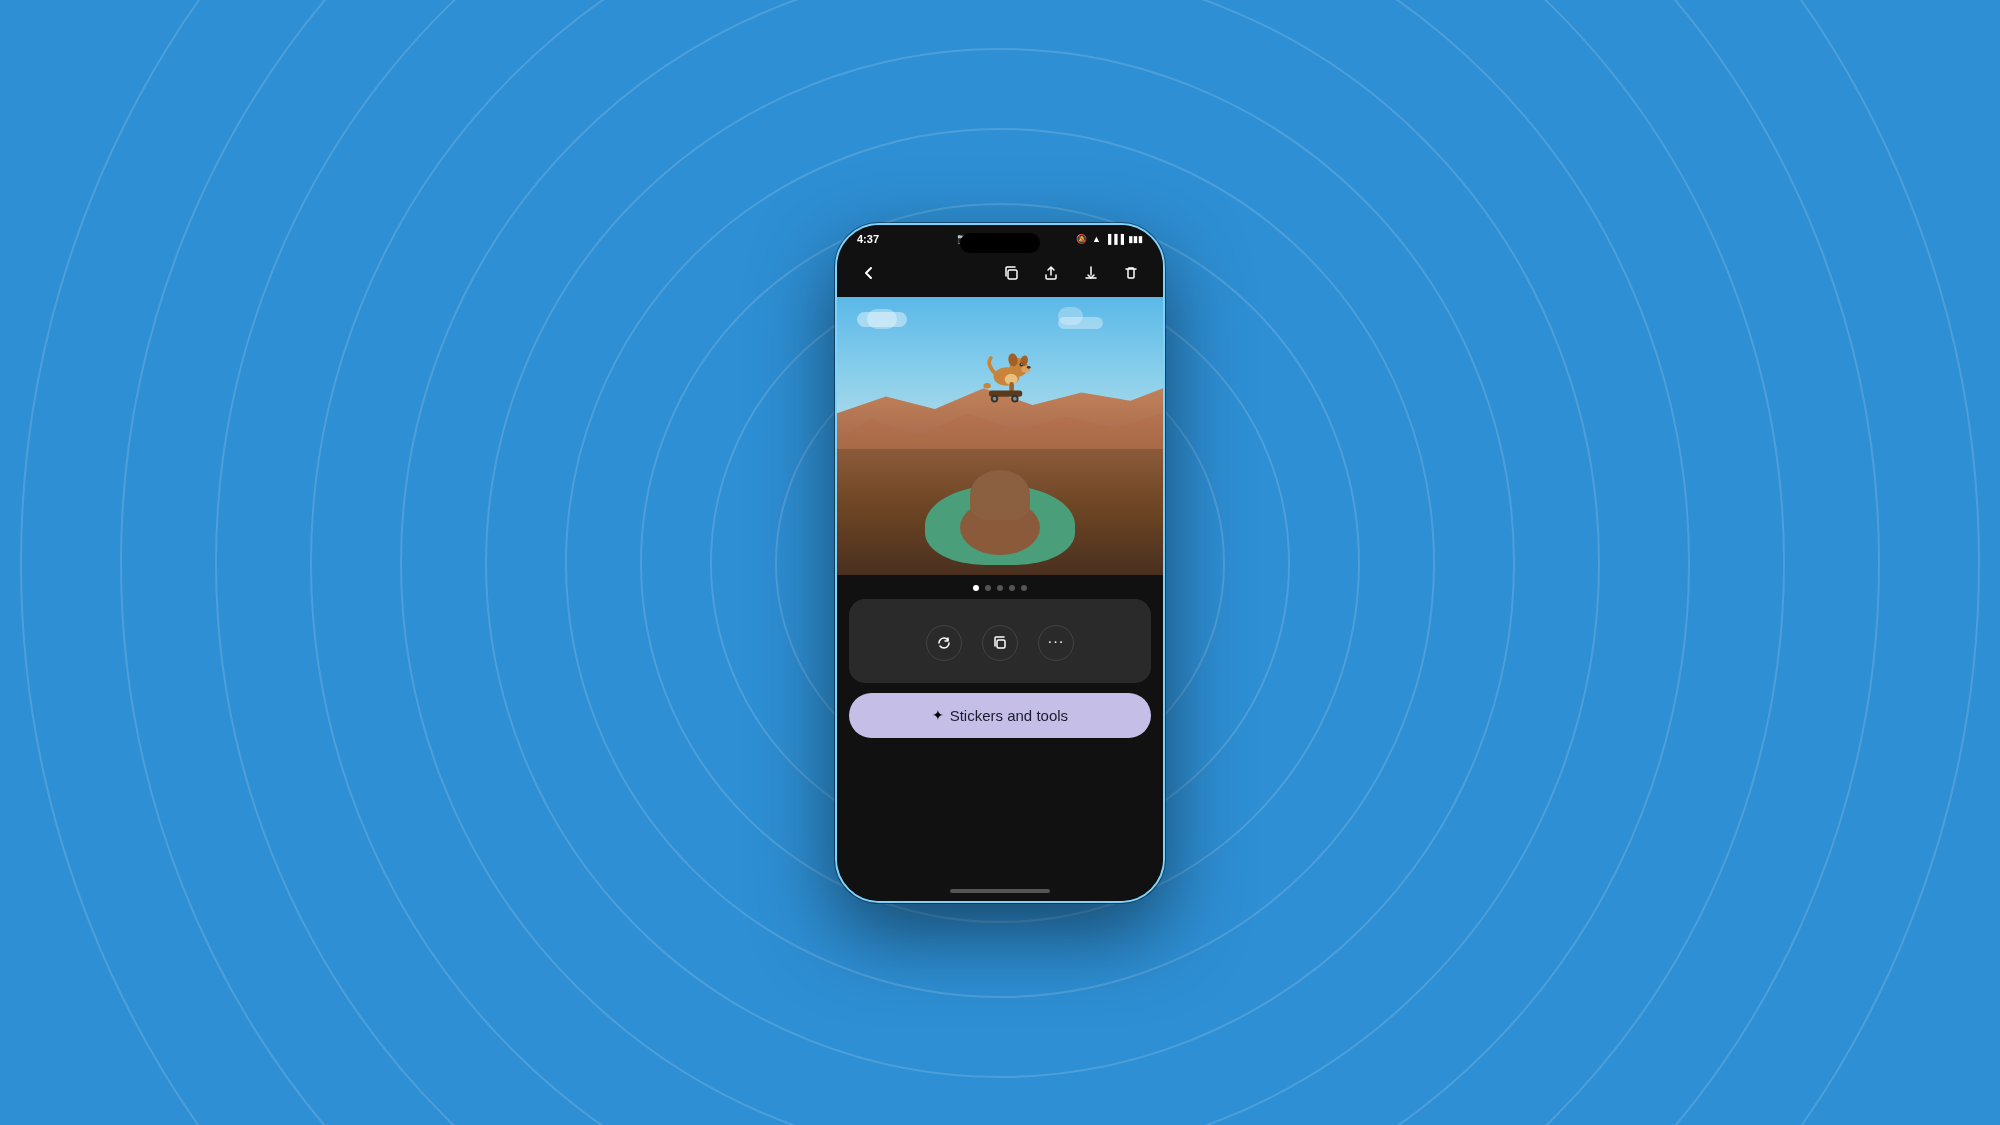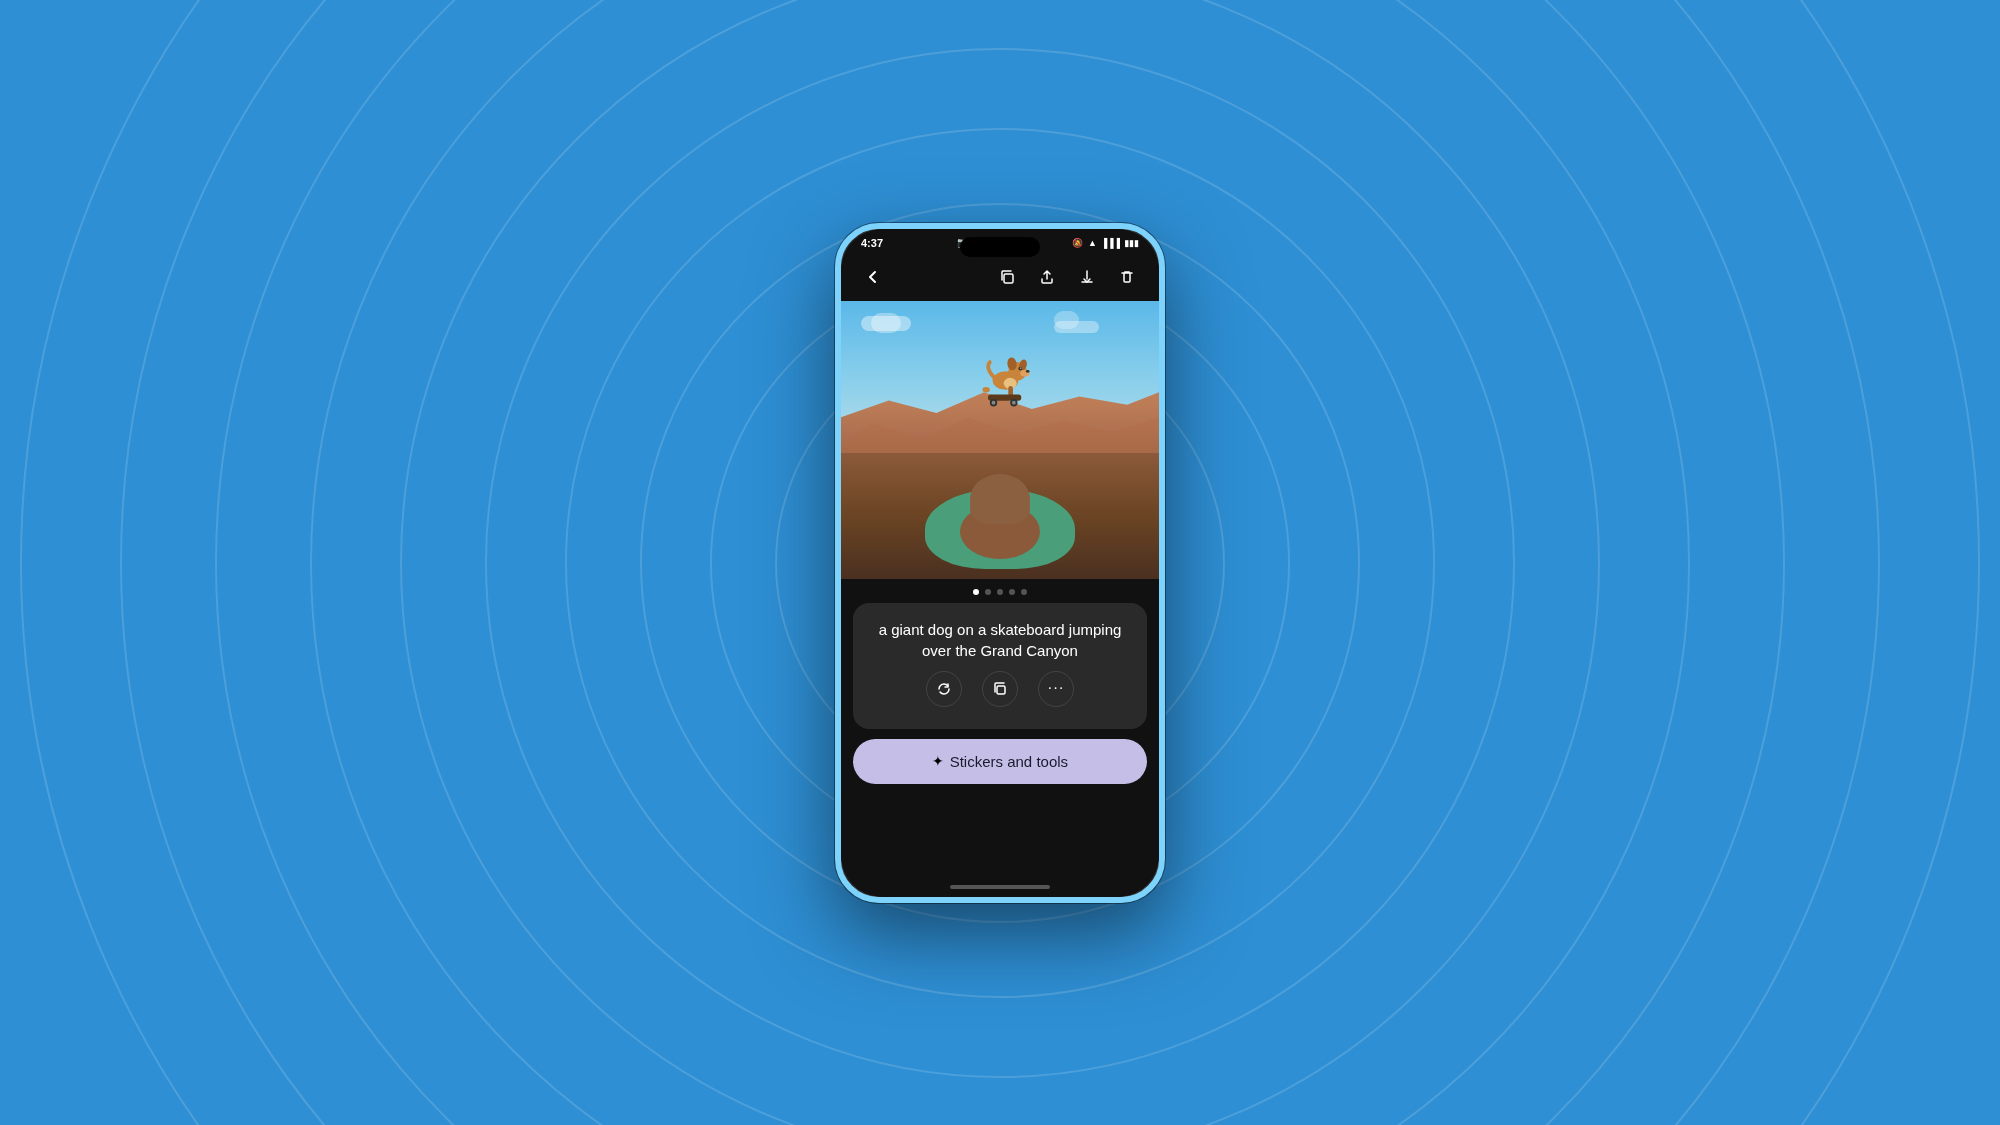--- a/index.html
+++ b/index.html
@@ -34,21 +34,21 @@
       border: 2px solid rgba(255,255,255,0.15);
     }
 
     
     .phone-frame {
       position: relative;
       width: 330px;
       height: 680px;
       background: #1a1a1a;
       border-radius: 44px;
-      border: 6px solid #7dd3fc;
+      border: 2px solid #7dd3fc;
       box-shadow:
         0 0 0 1px rgba(0,0,0,0.4),
         0 30px 80px rgba(0,0,0,0.5),
         inset 0 0 0 1px rgba(255,255,255,0.1);
       overflow: hidden;
       z-index: 10;
     }
 
     
     .phone-inner {
@@ -546,21 +546,20 @@
         <div class="dot active"></div>
         <div class="dot"></div>
         <div class="dot"></div>
         <div class="dot"></div>
         <div class="dot"></div>
       </div>
 
       <div class="content-area">
 
         <div class="prompt-box">
-          <p class="prompt-text">a giant dog on a skateboard jumping over the Grand Canyon</p>
 
           <div class="action-icons-row">
             <div class="action-icon-btn">
               <svg width="14" height="14" viewBox="0 0 14 14" fill="none">
                 <path d="M2 7a5 5 0 015-5 5 5 0 014 2M12 7a5 5 0 01-5 5 5 5 0 01-4-2" stroke="white" stroke-width="1.5" stroke-linecap="round"></path>
                 <path d="M11 2v3h-3" stroke="white" stroke-width="1.5" stroke-linecap="round" stroke-linejoin="round"></path>
               </svg>
             </div>
             <div class="action-icon-btn">
               <svg width="14" height="14" viewBox="0 0 14 14" fill="none">

